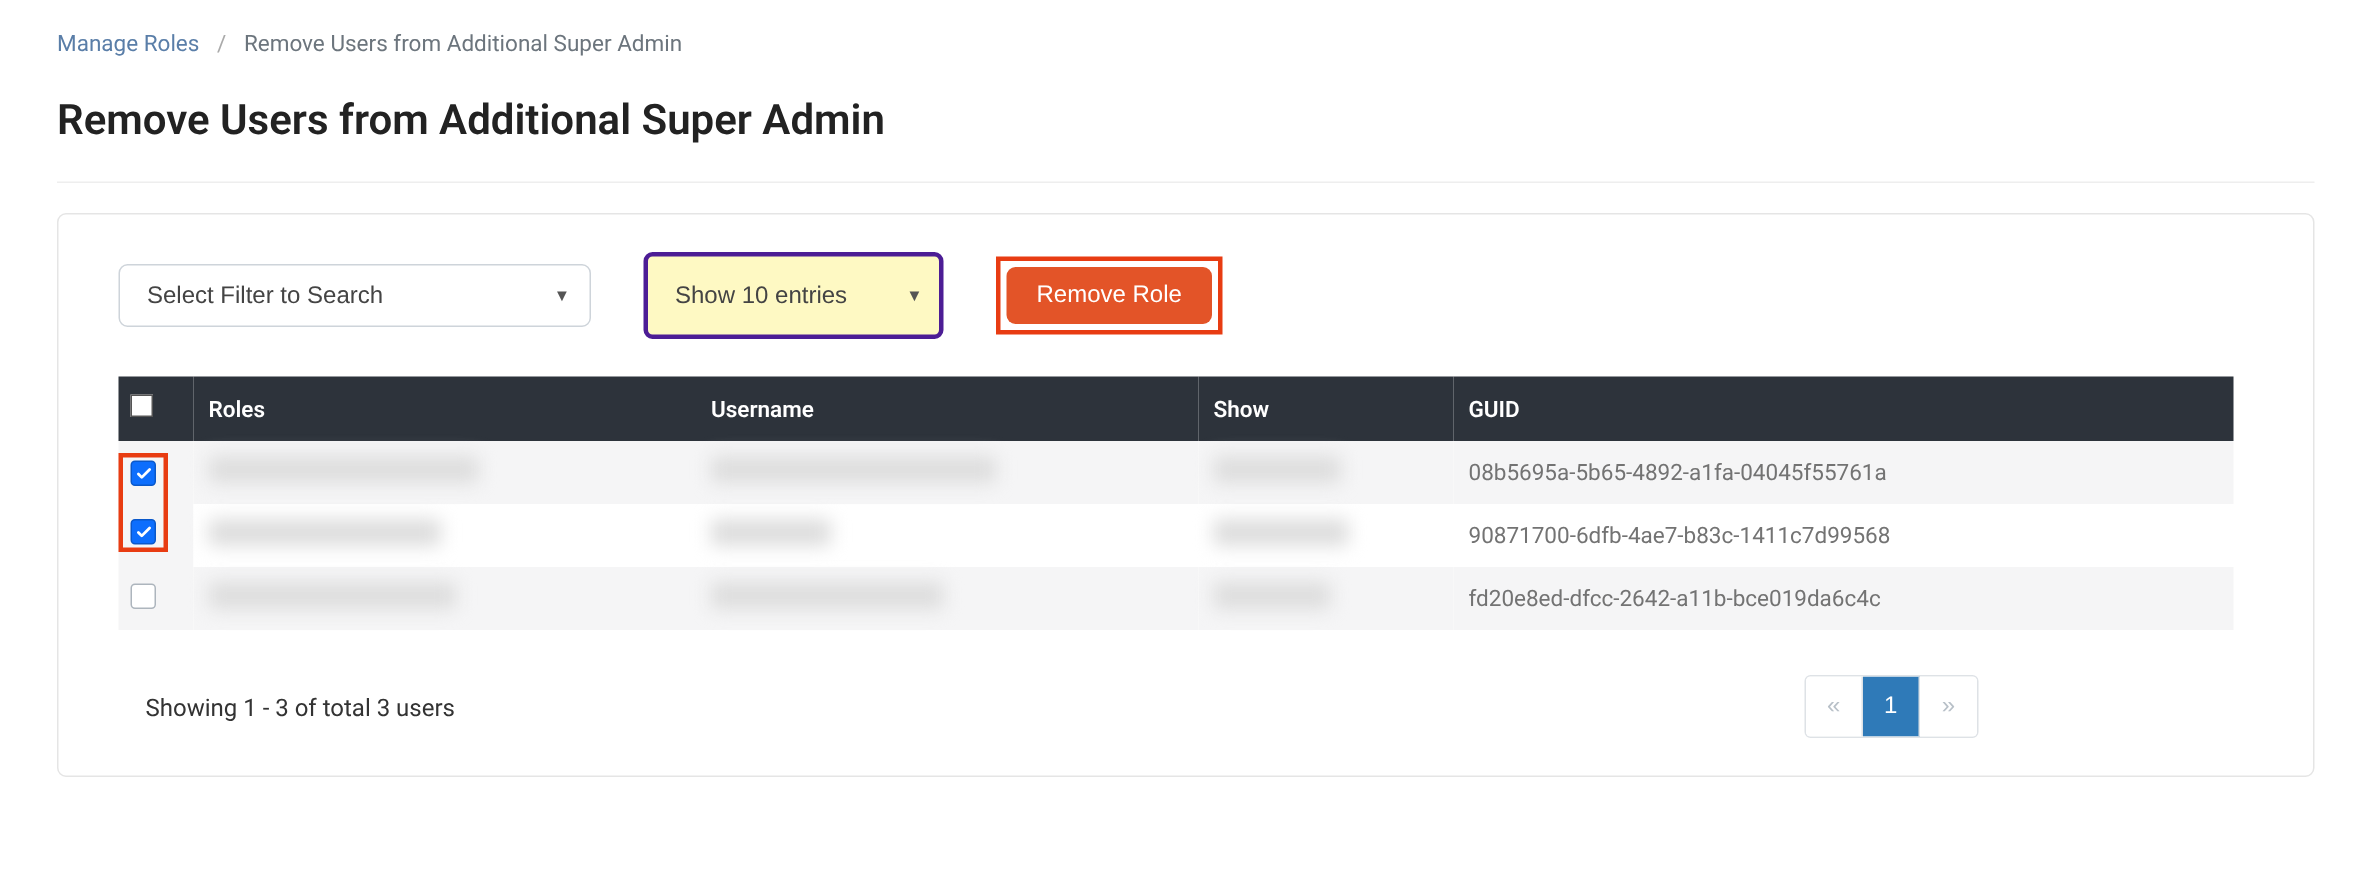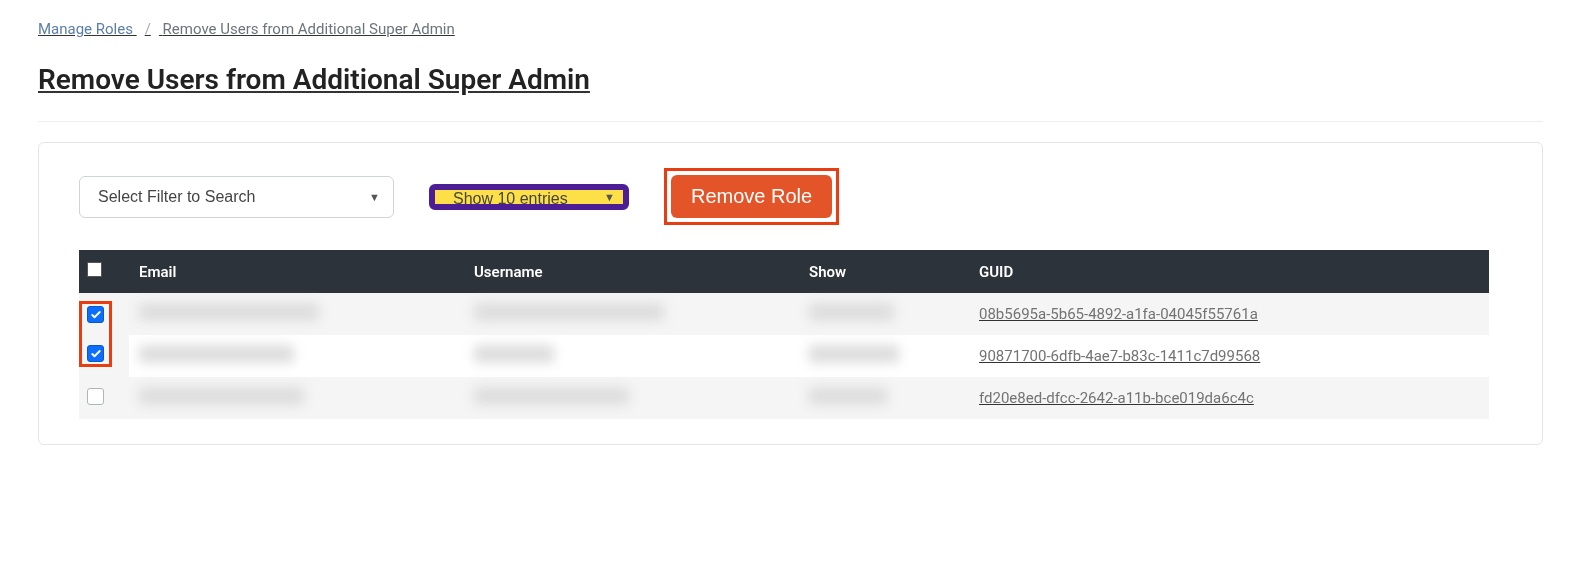--- a/index.html
+++ b/index.html
@@ -7,21 +7,20 @@
       margin: 0;
       padding: 0;
     }
     body {
       font-family: -apple-system, BlinkMacSystemFont, "Segoe UI", Roboto, "Helvetica Neue", Arial, sans-serif;
       background: #ffffff;
       color: #333;
     }
     .container {
       padding: 20px 38px 30px 38px;
-      text-decoration: underline;
     }
     .breadcrumb {
       font-size: 15px;
       margin-bottom: 25px;
       color: #6c757d;
     }
     .breadcrumb a {
       color: #5a7ea8;
       text-decoration: none;
       cursor: pointer;
@@ -62,24 +61,24 @@
       border-radius: 6px;
       background: #fff;
       font-size: 16px;
       color: #444;
       padding: 0 30px 0 18px;
       appearance: none;
       cursor: pointer;
     }
     .select-entries {
       width: 200px;
-      height: 26px;
-      border: 6px solid #4c1d95;
+      height: 58px;
+      border: 3px solid #4c1d95;
       border-radius: 6px;
-      background: #fde047;
+      background: #fef9c3;
       font-size: 16px;
       color: #444;
       padding: 0 30px 0 18px;
       appearance: none;
       cursor: pointer;
     }
     .select-caret {
       position: absolute;
       right: 14px;
       top: 50%;
@@ -92,21 +91,21 @@
       border: 3px solid #e83c12;
       padding: 4px;
       display: inline-block;
     }
     .remove-btn {
       background: #e35428;
       color: #fff;
       border: none;
       border-radius: 6px;
       padding: 10px 20px;
-      font-size: 20px;
+      font-size: 16px;
       cursor: pointer;
     }
     .table {
       width: 100%;
       border-collapse: collapse;
       table-layout: fixed;
     }
     .table thead th {
       background: #2d333b;
       color: #fff;
@@ -282,21 +281,21 @@
         <col class="col-email">
         <col class="col-username">
         <col class="col-name">
         <col class="col-guid">
       </colgroup>
       <thead>
         <tr>
           <th class="checkbox-col">
             <span class="header-checkbox"></span>
           </th>
-          <th>Email</th>
+          <th>Roles</th>
           <th>Username</th>
           <th>Show</th>
           <th>GUID</th>
         </tr>
       </thead>
       <tbody>
         <tr>
           <td class="checkbox-col" rowspan="2" style="vertical-align:top; padding-top:8px; padding-bottom:8px;">
             <span class="checkbox-highlight-wrap">
               <span class="cb-inner">
@@ -329,15 +328,23 @@
             <span class="unchecked-box"></span>
           </td>
           <td><span class="blurred" style="width:165px"></span></td>
           <td><span class="blurred" style="width:155px"></span></td>
           <td><span class="blurred" style="width:78px"></span></td>
           <td>fd20e8ed-dfcc-2642-a11b-bce019da6c4c</td>
         </tr>
       </tbody>
     </table>
 
+    <div class="table-footer">
+      <div class="showing-text">Showing 1 - 3 of total 3 users</div>
+      <div class="pagination">
+        <button class="page-btn disabled">«</button>
+        <button class="page-btn active">1</button>
+        <button class="page-btn disabled">»</button>
+      </div>
+    </div>
 
   </div>
 </div>
 
 </body></html>

